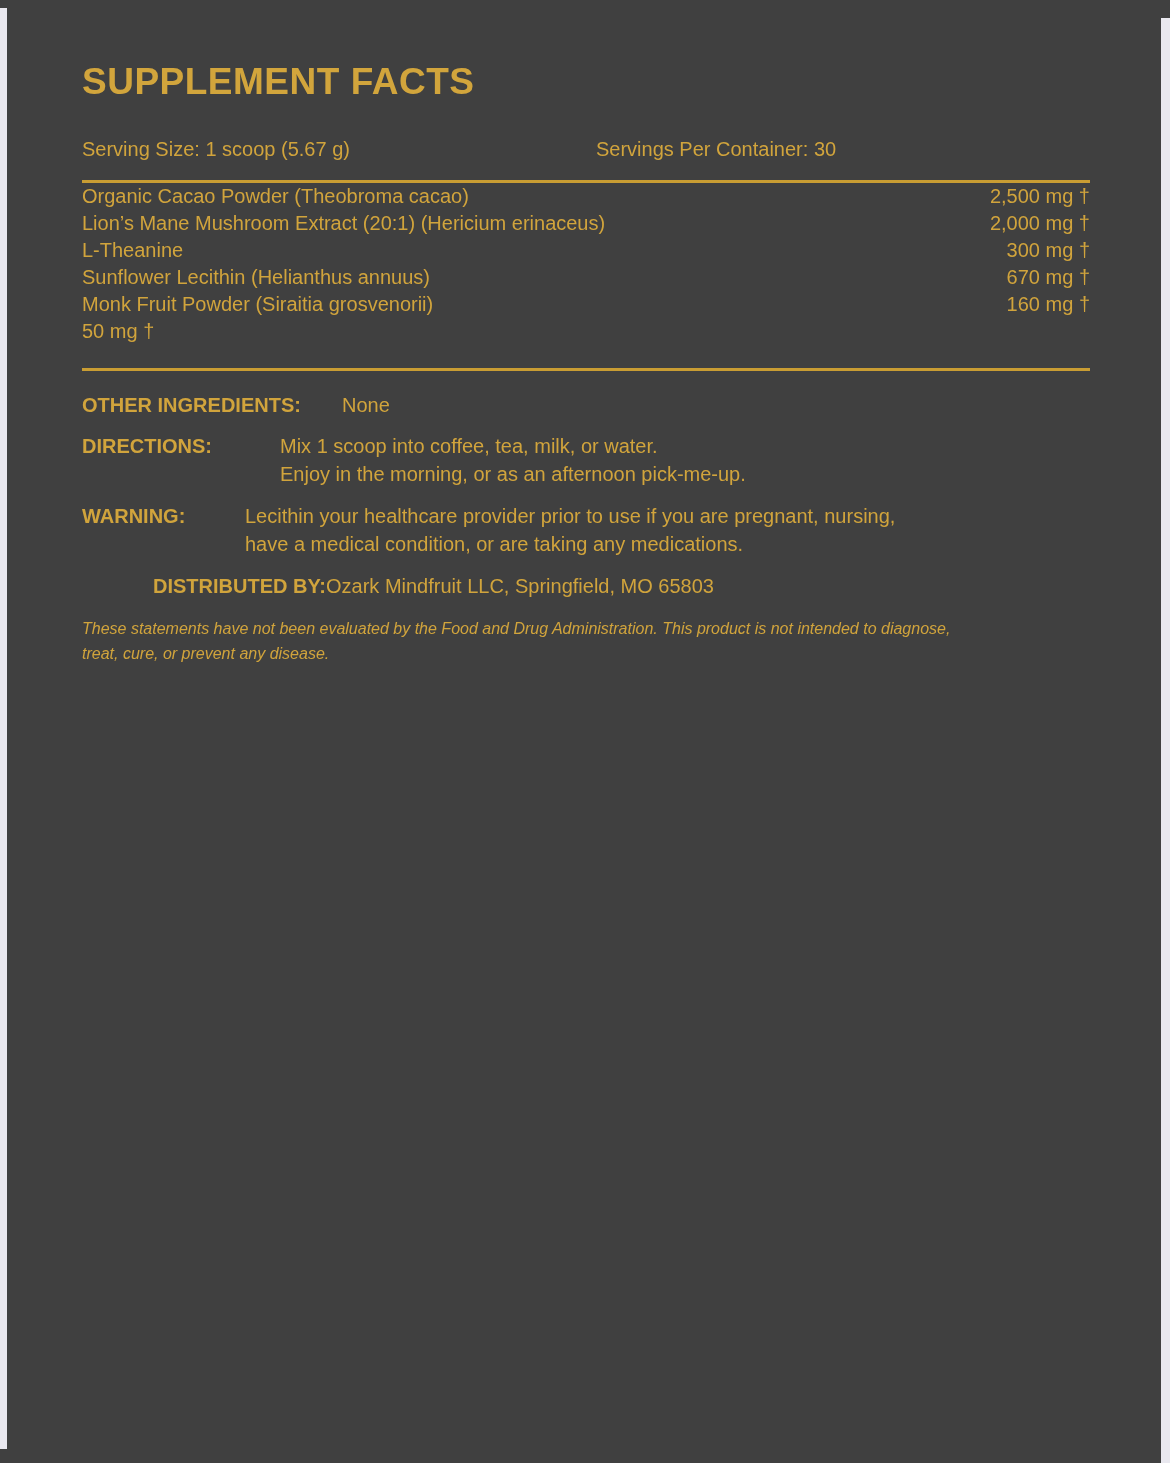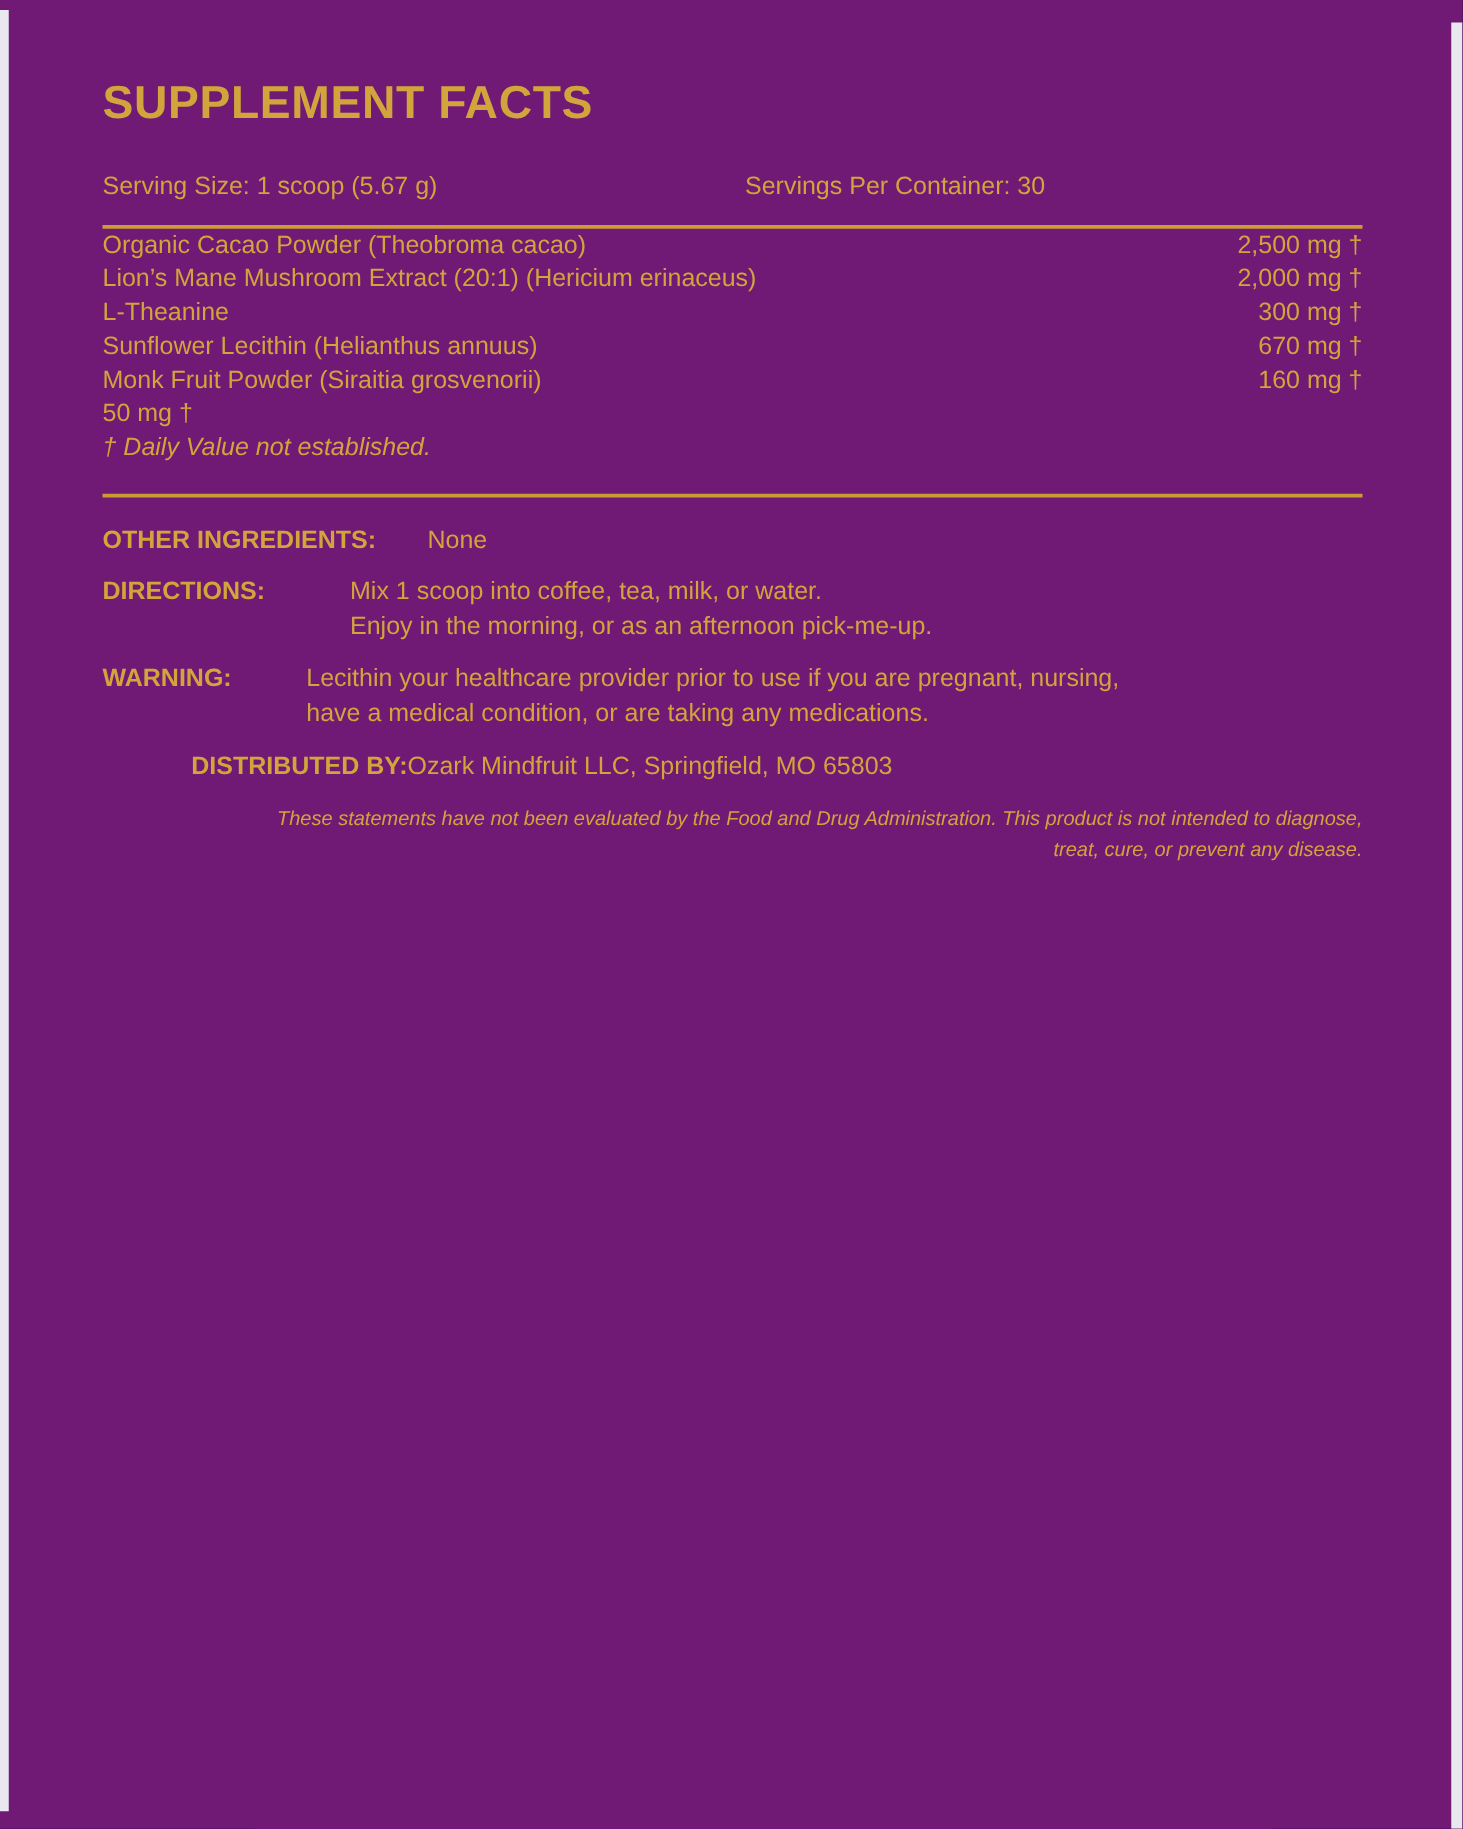--- a/index.html
+++ b/index.html
@@ -1,21 +1,21 @@
 <!DOCTYPE html>
 <html><head>
 <meta charset="utf-8">
 <style>
   html, body { margin: 0; padding: 0; }
   body { background: #111; }
   .page {
     position: relative;
     width: 1170px;
     height: 1463px;
-    background: #701a75;
+    background: #404040;
     overflow: hidden;
     font-family: "Liberation Sans", "DejaVu Sans", sans-serif;
     color: #d1a43c;
   }
   .edge-strip {
     position: absolute;
     background: #e9e8ef;
   }
   .edge-left  { left: 0;  top: 8px;  width: 7px; height: 1441px; }
   .edge-right { right: 0; top: 18px; width: 9px; height: 1445px; }
@@ -86,21 +86,20 @@
   .sec-warning     { margin-top: 14px; }
   .sec-warning .label     { width: 163px; }
   .sec-distributed { margin-top: 14px; text-align: right; }
   .sec-distributed .label { width: 244px; }
 
   .disclaimer {
     margin-top: 16px;
     font-size: 16px;
     font-style: italic;
     line-height: 25px;
-    text-align: right;
   }
 </style>
 </head>
 <body>
 
 <div class="page">
   <div class="edge-strip edge-left"></div>
   <div class="edge-strip edge-right"></div>
 
   <div class="content">
@@ -132,21 +131,20 @@
       <span class="ing-amount">670 mg †</span>
     </div>
     <div class="ing-row">
       <span class="ing-name">Monk Fruit Powder (Siraitia grosvenorii)</span>
       <span class="ing-amount">160 mg †</span>
     </div>
     <div class="ing-row">
       <span class="ing-amount">50 mg †</span>
     </div>
 
-    <div class="footnote">† Daily Value not established.</div>
 
     <div class="rule rule-2"></div>
 
     <div class="section sec-other">
       <span class="label">OTHER INGREDIENTS:</span>
       <span class="value">None</span>
     </div>
 
     <div class="section sec-directions">
       <span class="label">DIRECTIONS:</span>

